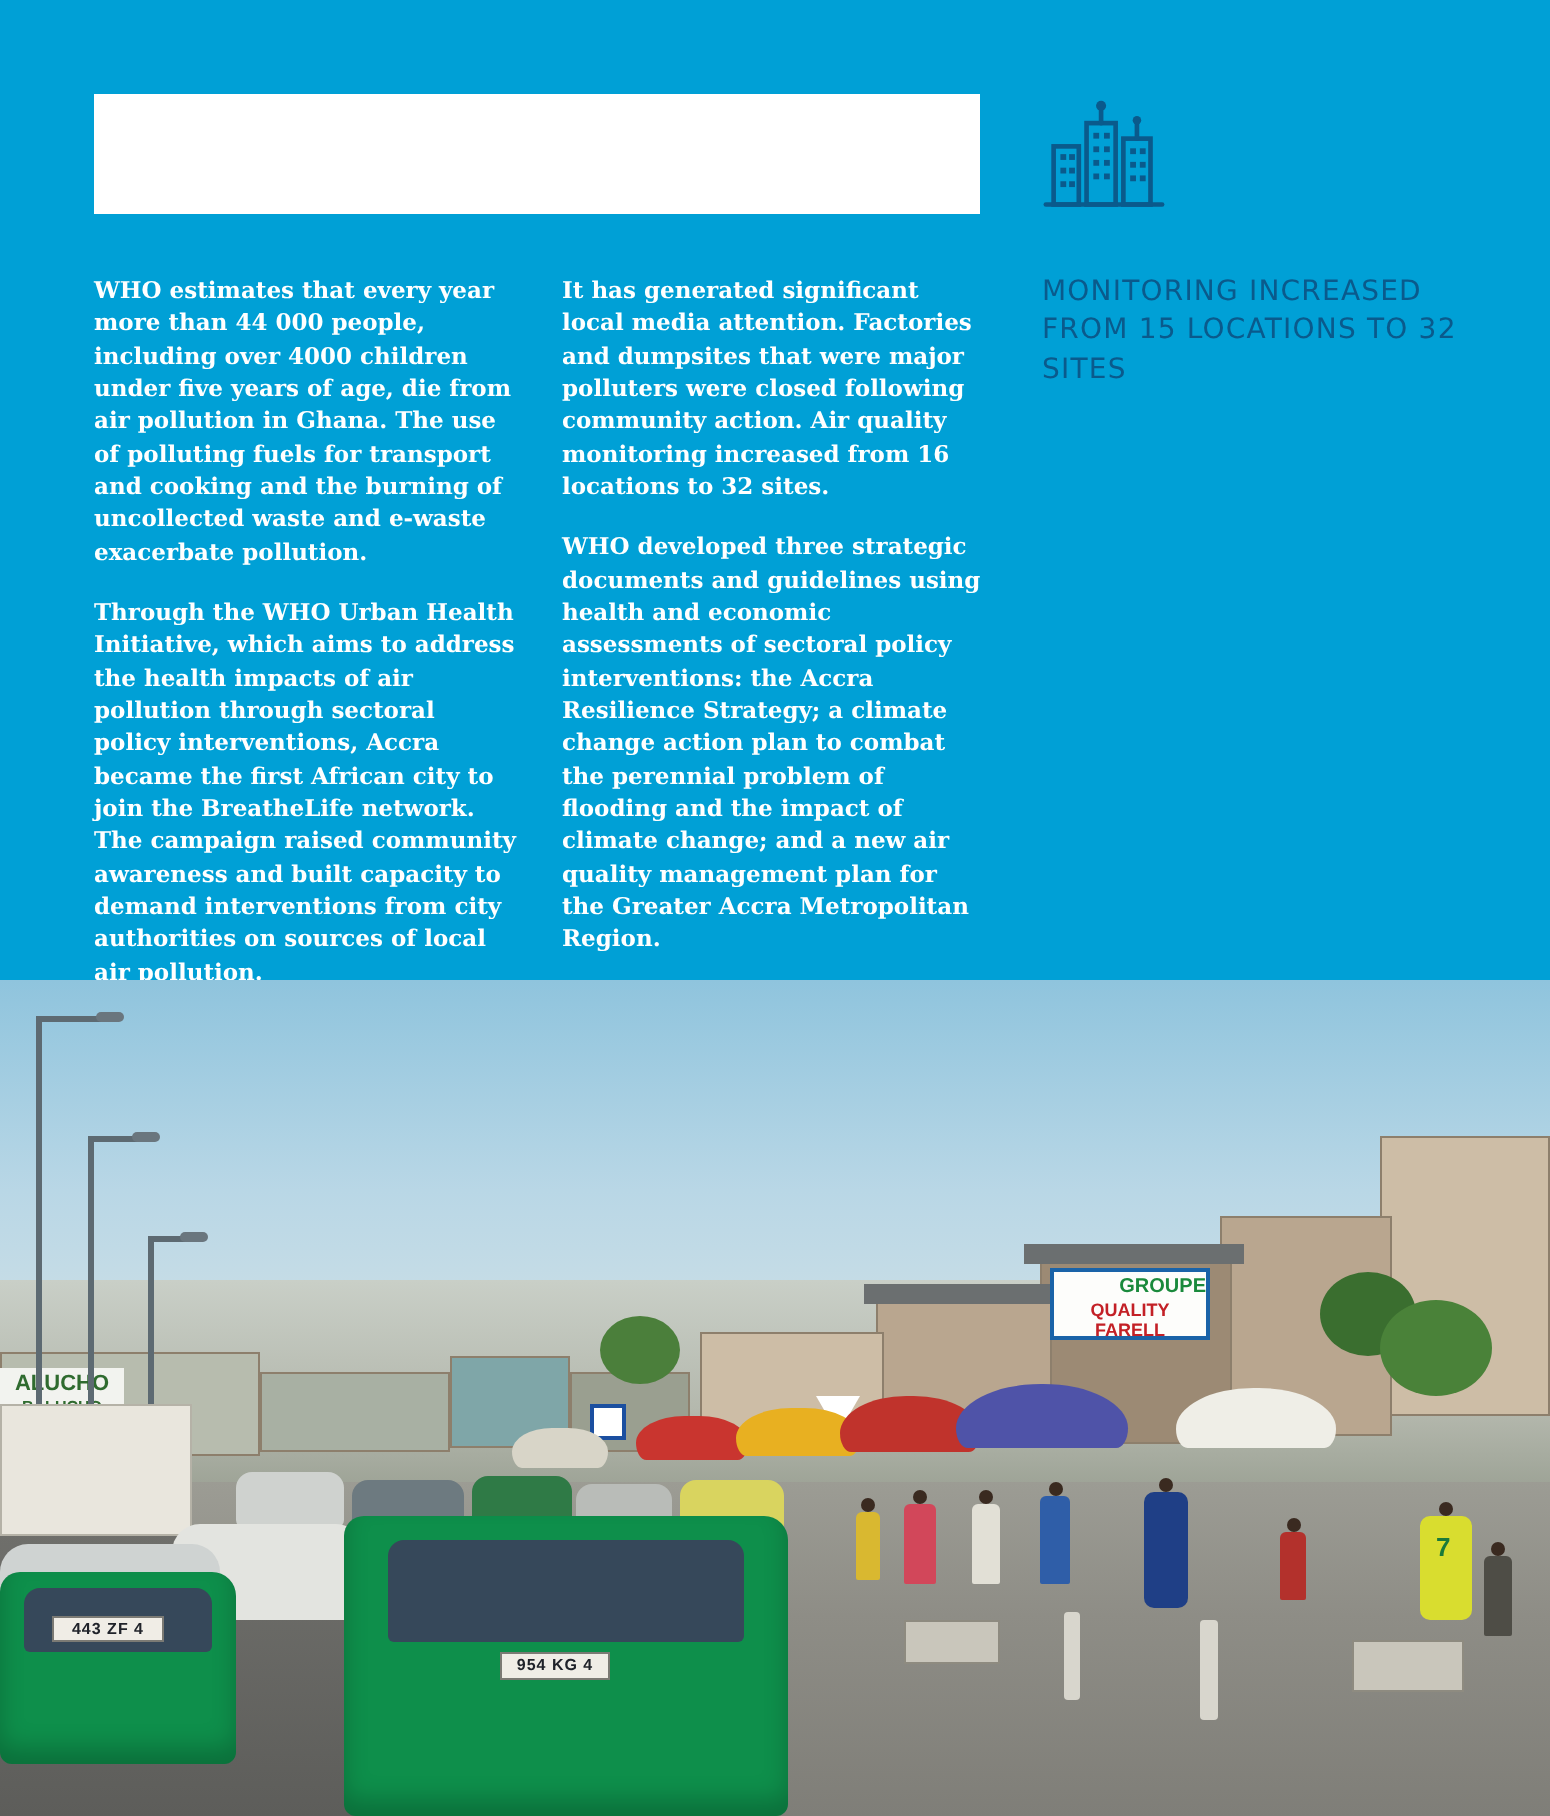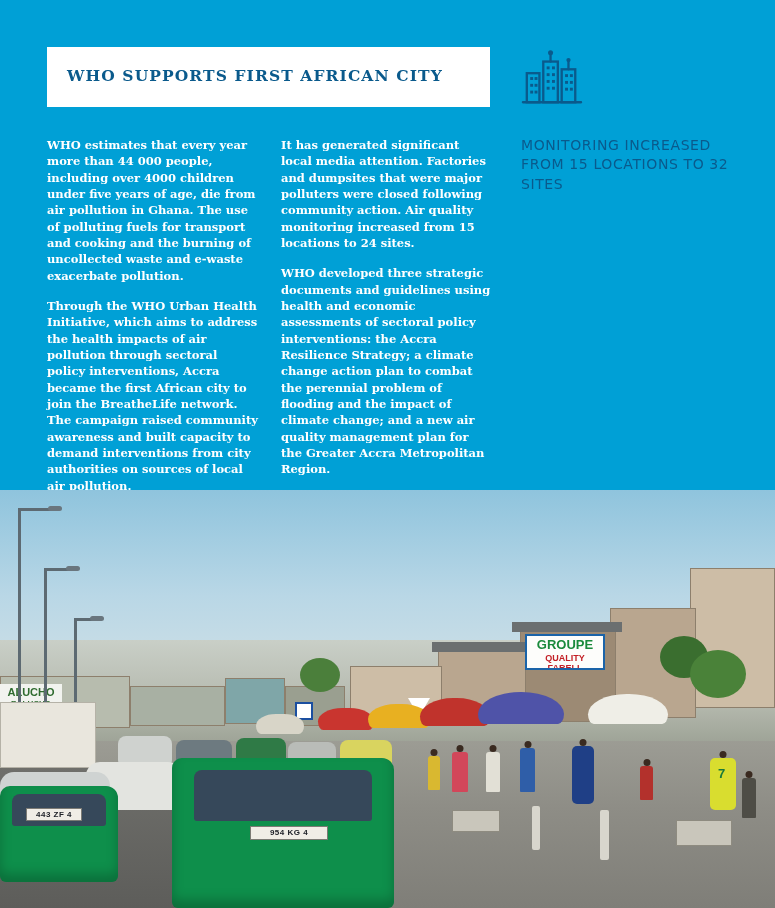--- a/index.html
+++ b/index.html
@@ -155,21 +155,21 @@
     background: #fdfdfb;
     border: 2px solid #1a63a8;
     color: #14558f;
     font-family: "Liberation Sans", sans-serif;
     font-weight: bold;
     text-align: center;
     line-height: 1.15;
     box-sizing: border-box;
     overflow: hidden;
   }
-  .sign .s1 { color: #1a8a3c; font-size: 13px; }
+  .sign .s1 { color: #1a8a3c; font-size: 10px; text-align: right; }
   .sign .s2 { color: #c32026; font-size: 9px; }
   .sign .s3 { color: #14558f; font-size: 6px; }
 
   .sign-left {
     position: absolute;
     background: #f2f3ef;
     color: #2f6b2f;
     font-family: "Liberation Sans", sans-serif;
     font-weight: bold;
     font-size: 11px;
@@ -298,31 +298,31 @@
     border-top: 19px solid #ffffff;
   }
 </style>
 </head>
 <body>
 
 <div class="page">
 
   <div class="title-box">
     <h1>
-      <span>WHO SUPPORTS FIRST AFRICAN CITY</span><br>
+      <br>
     </h1>
   </div>
 
   <div class="col col-left">
     <p>WHO estimates that every year more than 44 000 people, including over 4000 children under five years of age, die from air pollution in Ghana. The use of polluting fuels for transport and cooking and the burning of uncollected waste and e-waste exacerbate pollution.</p>
     <p>Through the WHO Urban Health Initiative, which aims to address the health impacts of air pollution through sectoral policy interventions, Accra became the first African city to join the BreatheLife network. The campaign raised community awareness and built capacity to demand interventions from city authorities on sources of local air pollution.</p>
   </div>
 
   <div class="col col-right">
-    <p>It has generated significant local media attention. Factories and dumpsites that were major polluters were closed following community action. Air quality monitoring increased from 15 locations to 24 sites.</p>
+    <p>It has generated significant local media attention. Factories and dumpsites that were major polluters were closed following community action. Air quality monitoring increased from 16 locations to 32 sites.</p>
     <p>WHO developed three strategic documents and guidelines using health and economic assessments of sectoral policy interventions: the Accra Resilience Strategy; a climate change action plan to combat the perennial problem of flooding and the impact of climate change; and a new air quality management plan for the Greater Accra Metropolitan Region.</p>
   </div>
 
   <div class="rail">
     <svg class="rail-icon" viewBox="0 0 64 64">
       <g fill="none" stroke="#0a5a8c" stroke-width="2.4" stroke-linecap="round">
         <rect x="6" y="26" width="13" height="30"></rect>
         <rect x="23" y="14" width="15" height="42"></rect>
         <rect x="42" y="22" width="14" height="34"></rect>
         <line x1="2" y1="56" x2="62" y2="56"></line>
@@ -453,16 +453,16 @@
     <div class="car" style="left:0px; top:282px; width:110px; height:56px; background:#cfd3d2; border-radius:14px 14px 5px 5px;"></div>
 
     <div class="taxi" style="left:0px; top:296px; width:118px; height:96px;">
       <div class="window"></div>
     </div>
     <div class="plate" style="left:26px; top:318px; width:56px; height:13px;">443 ZF 4</div>
 
     <div class="taxi" style="left:172px; top:268px; width:222px; height:150px;">
       <div class="window"></div>
     </div>
-    <div class="plate" style="left:250px; top:336px; width:78px; height:14px; line-height:12px;">954 KG 4</div>
+    <div class="plate" style="left:250px; top:336px; width:55px; height:14px; line-height:12px;">954 KG 4</div>
 
   </div>
 </div>
 
 </body></html>

